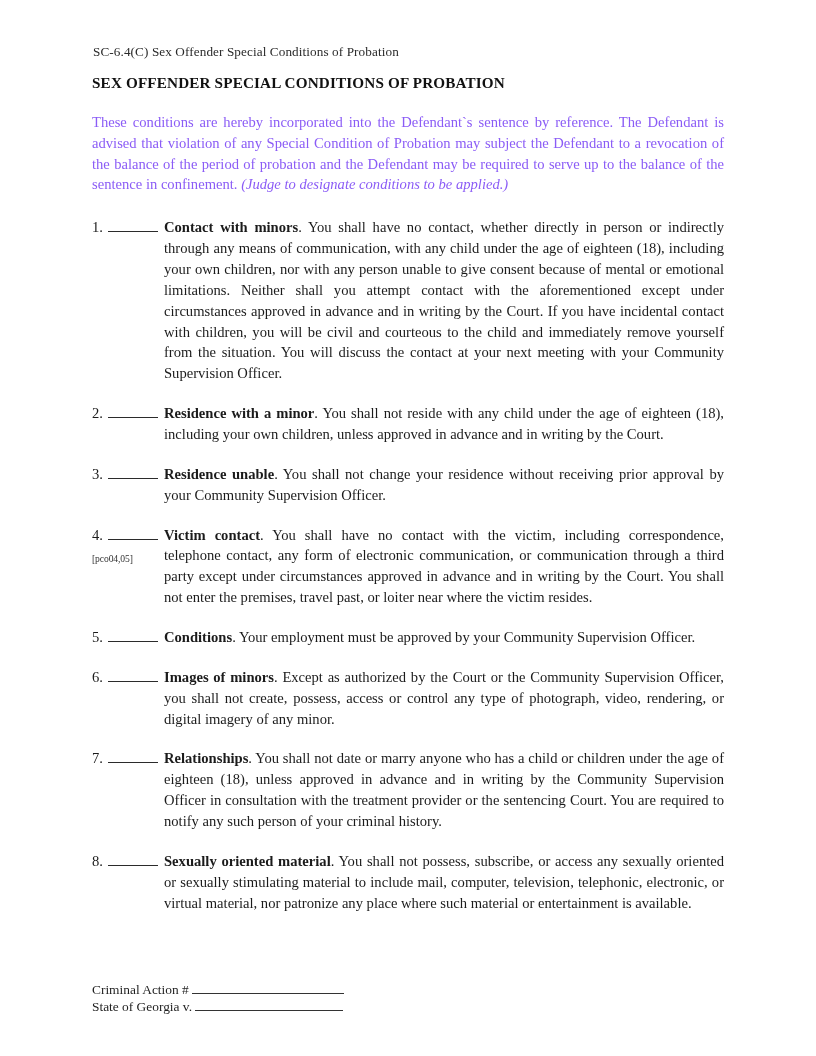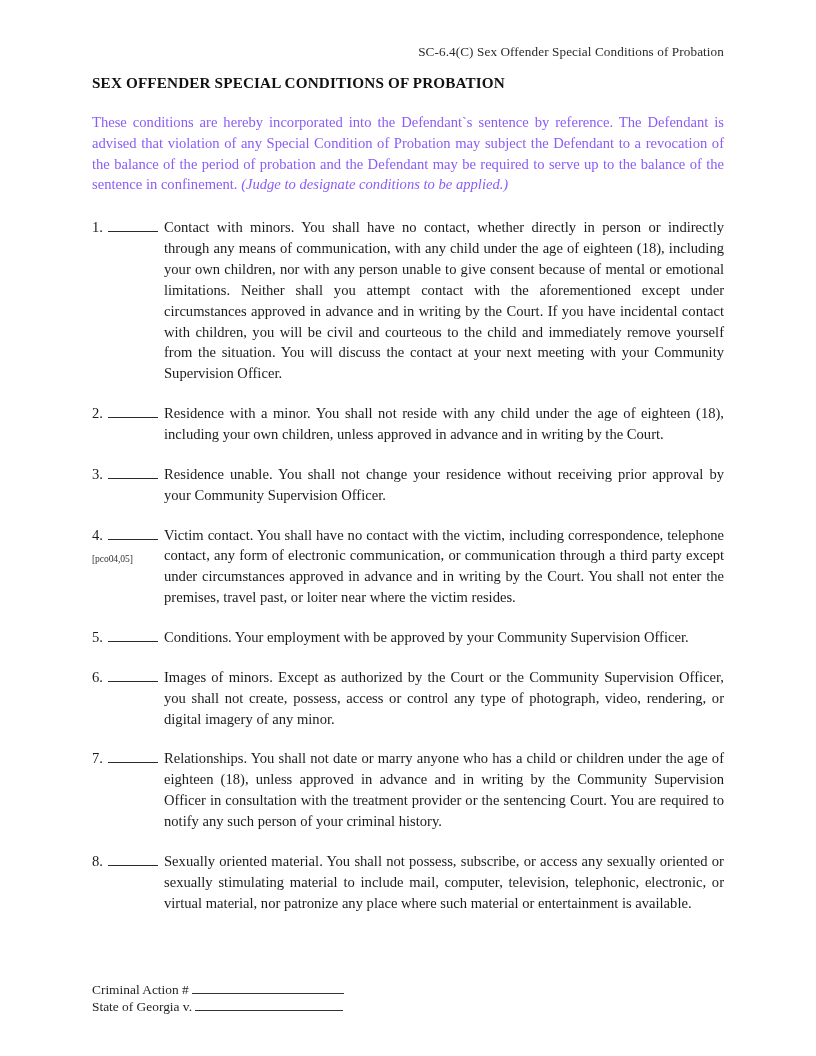--- a/index.html
+++ b/index.html
@@ -26,21 +26,20 @@
     left: 92px;
     top: 44px;
     width: 632px;
   }
   .form-code {
     font-size: 13.2px;
     line-height: 1.2;
     letter-spacing: 0.1px;
     color: #2a2a2a;
     margin: 0 0 14px 1px;
-    text-align: right;
   }
   .doc-title {
     font-size: 15.2px;
     font-weight: bold;
     letter-spacing: 0.15px;
     margin: 0 0 20px 0;
     color: #111111;
   }
   .intro {
     font-size: 14.6px;
@@ -97,21 +96,21 @@
   }
   .cond-body {
     margin-left: 72px;
     font-size: 14.6px;
     line-height: 1.43;
     text-align: justify;
     text-justify: inter-word;
     color: #1b1b1b;
   }
   .cond-title {
-    font-weight: normal;
+    font-weight: bold;
   }
   .footer {
     position: absolute;
     left: 92px;
     bottom: 40px;
     width: 460px;
     font-size: 13.4px;
     line-height: 1.32;
     color: #1f1f1f;
   }
@@ -185,21 +184,21 @@
         <div class="cond-body">
           <span class="cond-title">Victim contact</span><span>. You shall have no contact with the victim, including correspondence, telephone contact, any form of electronic communication, or communication through a third party except under circumstances approved in advance and in writing by the Court. You shall not enter the premises, travel past, or loiter near where the victim resides.</span>
         </div>
       </div>
 
       <div class="condition">
         <span class="cond-marker">
           <span class="cond-num">5.</span><span class="cond-blank"></span>
         </span>
         <div class="cond-body">
-          <span class="cond-title">Conditions</span><span>. Your employment with be approved by your Community Supervision Officer.</span>
+          <span class="cond-title">Conditions</span><span>. Your employment must be approved by your Community Supervision Officer.</span>
         </div>
       </div>
 
       <div class="condition">
         <span class="cond-marker">
           <span class="cond-num">6.</span><span class="cond-blank"></span>
         </span>
         <div class="cond-body">
           <span class="cond-title">Images of minors</span><span>. Except as authorized by the Court or the Community Supervision Officer, you shall not create, possess, access or control any type of photograph, video, rendering, or digital imagery of any minor.</span>
         </div>

